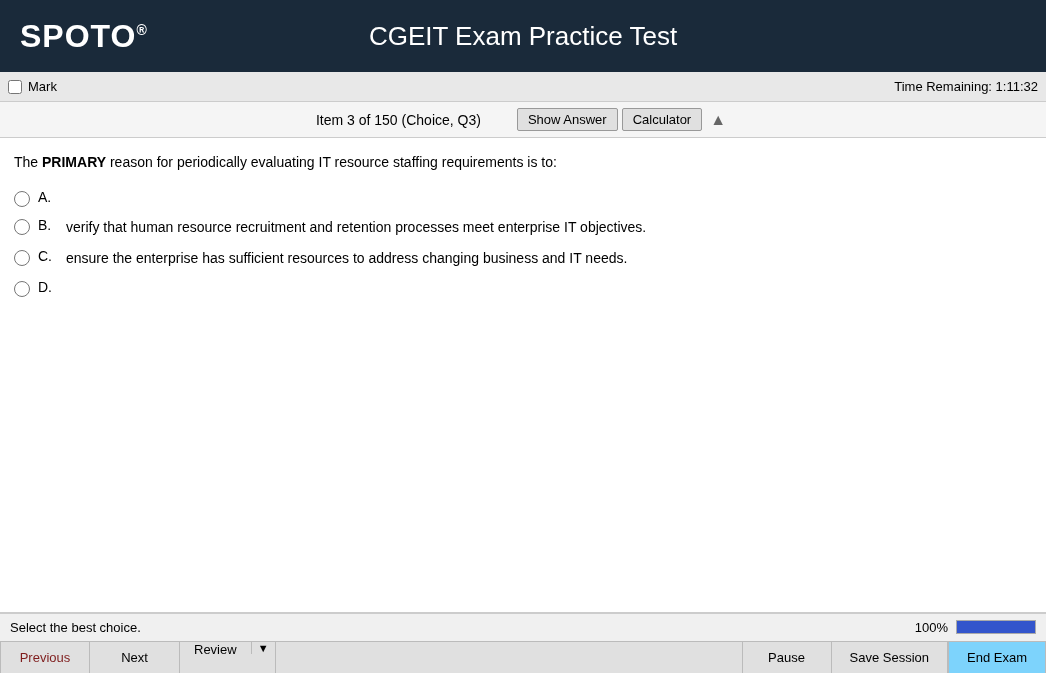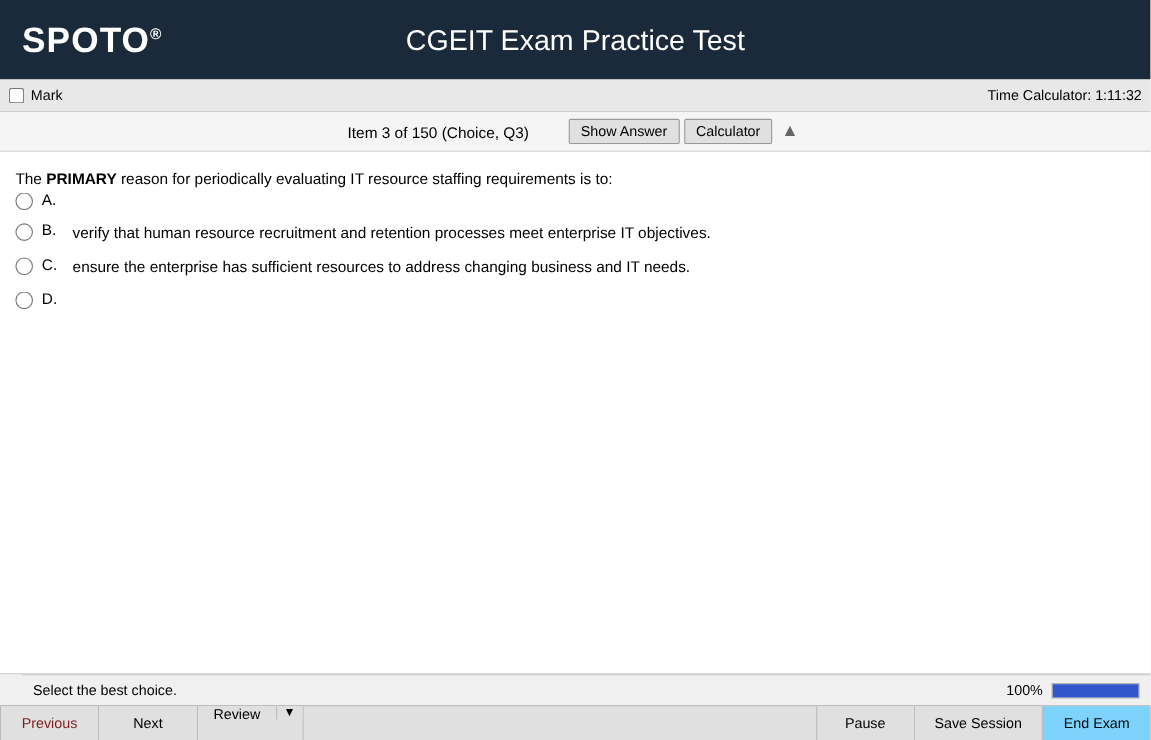--- a/index.html
+++ b/index.html
@@ -102,20 +102,21 @@
     
     .main-content {
       flex: 1;
       background: white;
       overflow-y: auto;
       padding: 14px 14px 14px 14px;
       border-bottom: 1px solid #ccc;
     }
     .question-text {
       font-size: 14px;
+      margin-bottom: 16px;
       line-height: 1.5;
     }
     .question-text strong {
       font-weight: bold;
     }
     .options-list {
       list-style: none;
       padding: 0;
     }
     .option-item {
@@ -144,28 +145,27 @@
 
     
     .status-bar {
       background: #f0f0f0;
       border-top: 1px solid #ccc;
       display: flex;
       align-items: center;
       justify-content: space-between;
       padding: 4px 10px;
       min-height: 28px;
-      margin-left: 20px;
     }
     .status-text {
       font-size: 13px;
     }
     .progress-area {
       display: flex;
-      align-items: flex-end;
+      align-items: flex-start;
       gap: 8px;
     }
     .progress-percent {
       font-size: 13px;
     }
     .progress-bar-bg {
       width: 80px;
       height: 14px;
       background: #d0d0d0;
       border: 1px solid #aaa;
@@ -263,21 +263,21 @@
     <span>SPOTO</span><sup>®</sup>
   </div>
   <div class="header-title">CGEIT Exam Practice Test</div>
 </div>
 
 <div class="toolbar">
   <div class="mark-area">
     <input type="checkbox" class="mark-checkbox" style="">
     <span class="mark-label">Mark</span>
   </div>
-  <div class="time-remaining">Time Calculator: 1:11:32</div>
+  <div class="time-remaining">Time Remaining: 1:11:32</div>
 </div>
 
 <div class="question-header">
   <div class="question-header-row">
     <span class="question-info">Item 3 of 150 (Choice, Q3)</span>
     <div class="right-section">
       <div class="question-buttons">
         <button class="btn-small">Show Answer</button>
         <button class="btn-small">Calculator</button>
       </div>

